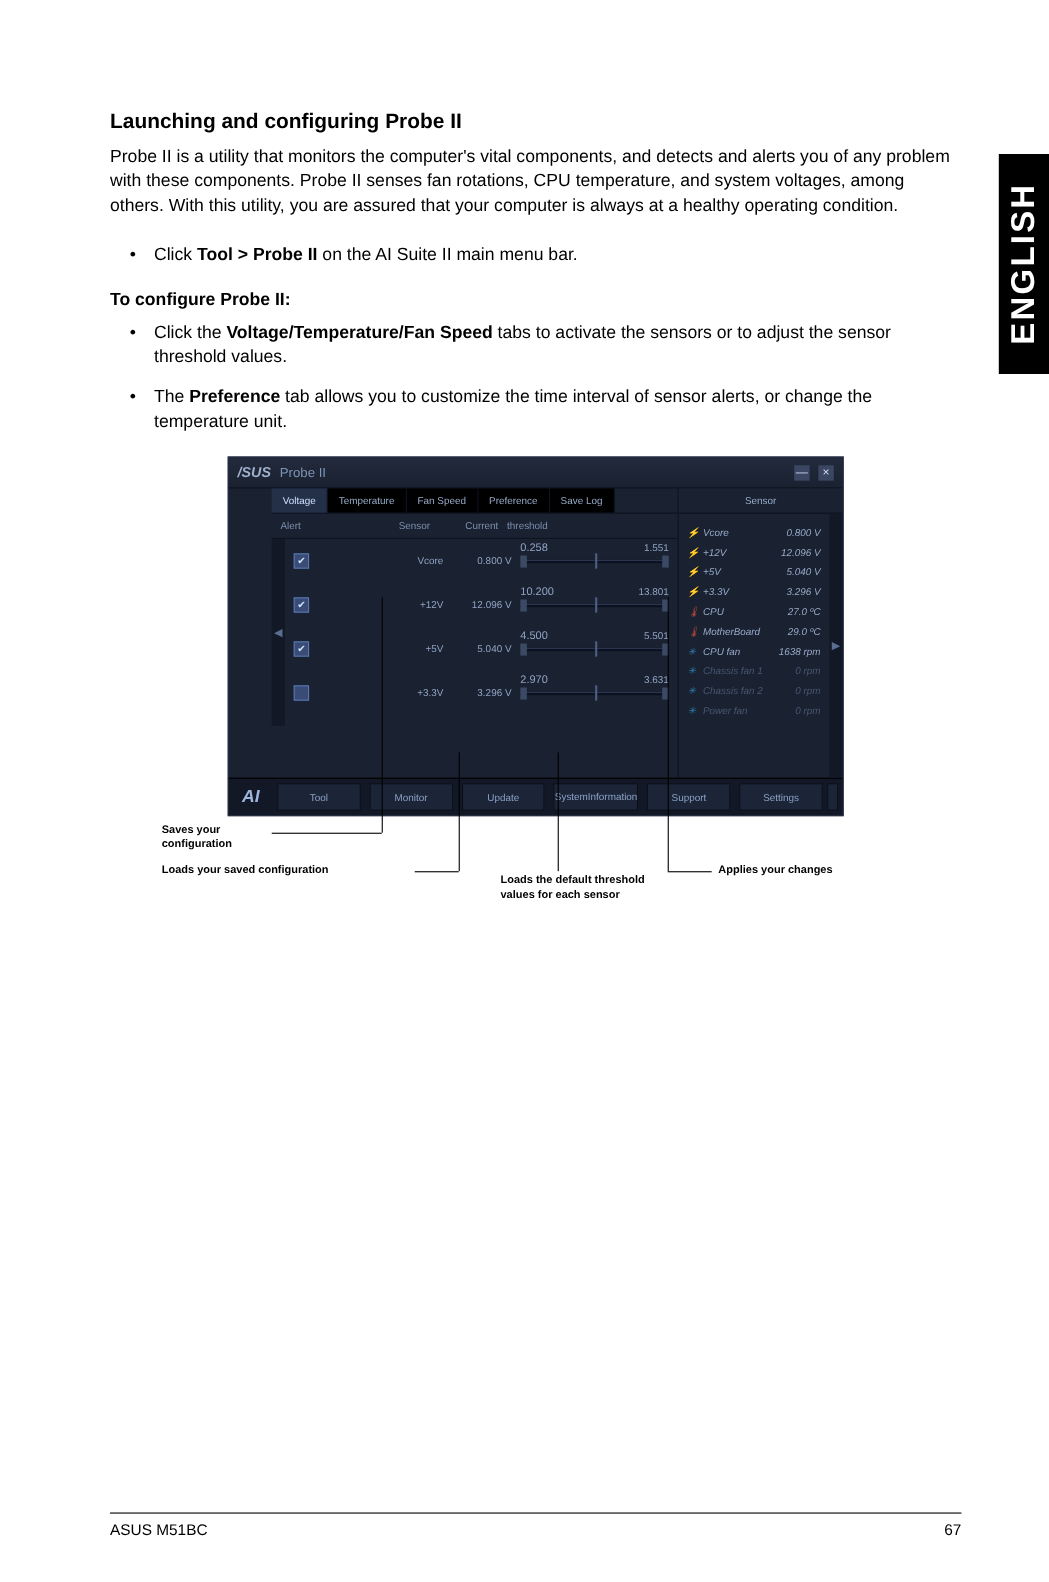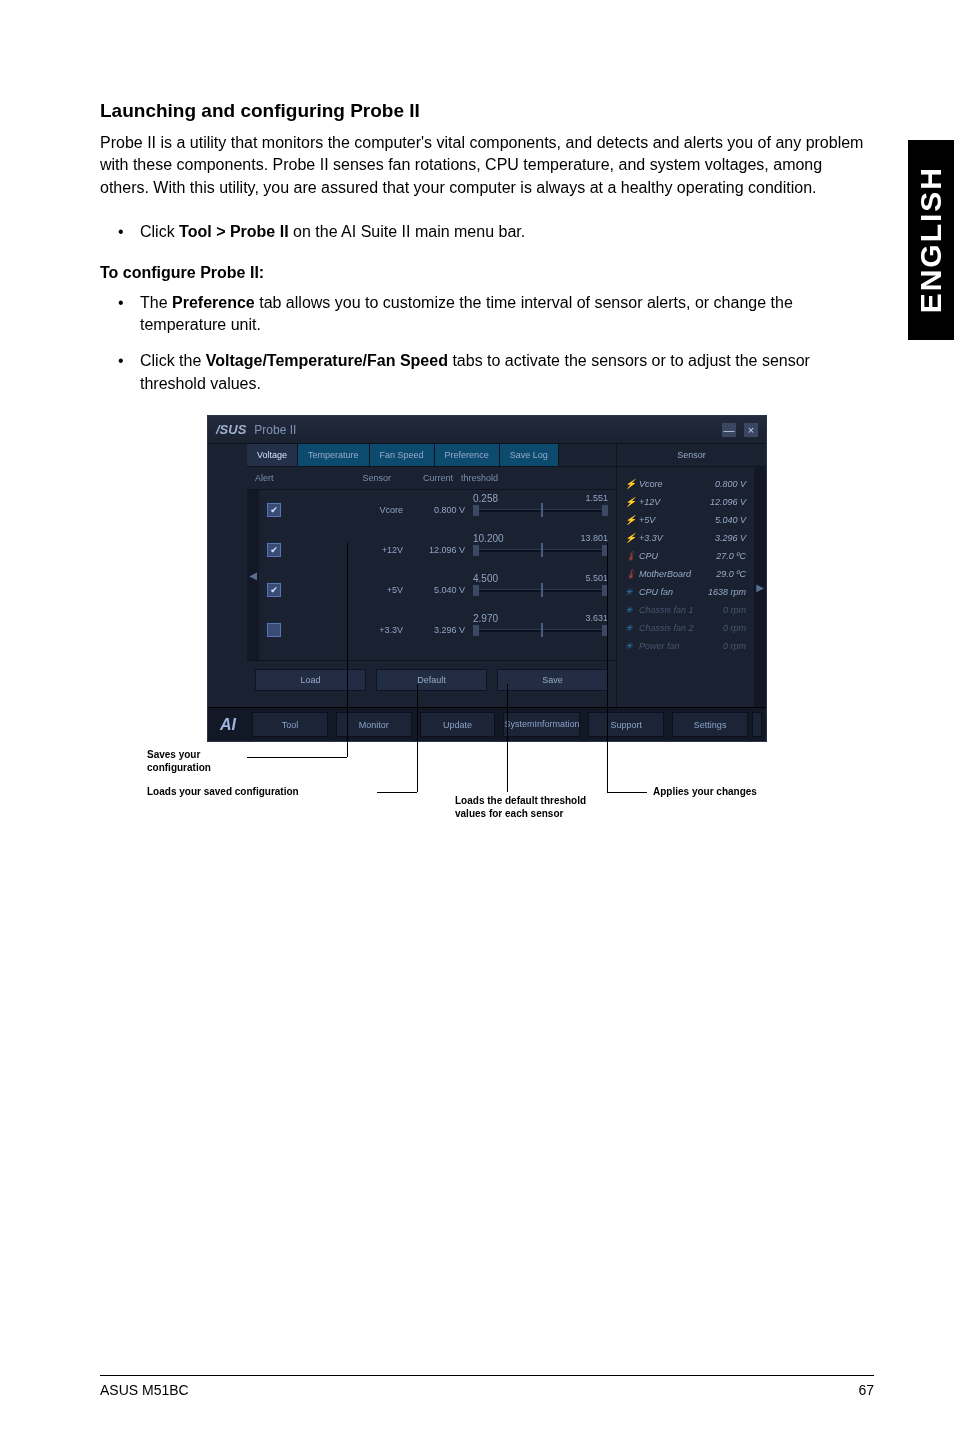--- a/index.html
+++ b/index.html
@@ -19,21 +19,21 @@
   .probe-wrap { position: relative; margin: 10px auto 0 auto; width: 620px; }
   .probe-window { width: 560px; margin: 0 auto; background: #1a2130; border: 1px solid #2a3448; font-size: 9px; color: #96aac8; }
   .titlebar { height: 28px; display: flex; align-items: center; padding: 0 8px; background: linear-gradient(#222a3d,#1a2130); border-bottom:1px solid #0e1320; }
   .asus { color: #9fb0cc; font-weight: bold; font-size: 13px; font-style: italic; margin-right: 8px; }
   .ttl { color: #7e93b3; font-size: 12px; }
   .winbtns { margin-left: auto; display: flex; gap: 8px; }
   .winbtn { width: 14px; height: 14px; background: #3a4662; display:flex; align-items:center; justify-content:center; color:#cbd8ef; font-size:11px; }
   .mainrow { display: flex; }
   .leftpane { flex: 1; padding-left: 39px; }
   .tabs { display: flex; border-bottom: 1px solid #0e1320; }
-  .tab { padding: 6px 10px; background:#0c4a6e; border-right:1px solid #0e1320; font-size:9px; }
+  .tab { padding: 6px 10px; background:#000000; border-right:1px solid #0e1320; font-size:9px; }
   .tab.active { background:#242f48; color:#cfe1ff; }
   .rightcol { width: 150px; border-left:1px solid #0e1320; }
   .rtab { padding:6px 10px; text-align:center; border-bottom:1px solid #0e1320; background:#1a2130; }
   .table-header { display:flex; padding:6px 8px; border-bottom:1px solid #0e1320; color:#7a8fae; font-size:9px; }
   .col-alert{width:46px;} .col-sensor{width:90px;text-align:right;} .col-current{width:70px;text-align:right;padding-right:8px;} .col-thresh{flex:1;}
   .sensor-rows { padding: 0 8px 10px 8px; }
   .srow { display:flex; align-items:center; height:40px; }
   .chk { width:14px; height:14px; background:#3a4c76; border:1px solid #5676b0; display:flex; align-items:center; justify-content:center; color:#cfe5ff; font-size:9px; }
   .sname { width:90px; text-align:right; font-size:9px; color:#8fa4c5;}
   .scur { width:70px; text-align:right; padding-right:8px; font-size:9px; color:#8fa4c5;}
@@ -77,24 +77,24 @@
 
   <ul>
     <li>
       <span>Click </span><span class="bold">Tool &gt; Probe II</span><span> on the AI Suite II main menu bar.</span>
     </li>
   </ul>
 
   <p class="sub">To configure Probe II:</p>
   <ul>
     <li>
-      <span>The </span><span class="bold">Preference</span><span> tab allows you to customize the time interval of sensor alerts, or change the temperature unit.</span>
+      <span>Click the </span><span class="bold">Voltage/Temperature/Fan Speed</span><span> tabs to activate the sensors or to adjust the sensor threshold values.</span>
     </li>
     <li>
-      <span>Click the </span><span class="bold">Voltage/Temperature/Fan Speed</span><span> tabs to activate the sensors or to adjust the sensor threshold values.</span>
+      <span>The </span><span class="bold">Preference</span><span> tab allows you to customize the time interval of sensor alerts, or change the temperature unit.</span>
     </li>
   </ul>
 
   <div class="probe-wrap">
     <div class="probe-window">
       <div class="titlebar">
         <span class="asus">/SUS</span>
         <span class="ttl">Probe II</span>
         <div class="winbtns">
           <div class="winbtn">—</div>
@@ -174,25 +174,20 @@
                     <div class="slabel-top">2.970</div>
                     <div class="slabel-right">3.631</div>
                     <div class="track"></div>
                     <div class="tick-l"></div>
                     <div class="mid-marker"></div>
                     <div class="tick-r"></div>
                   </div>
                 </div>
               </div>
           </div>
-          <div class="btnrow">
-            <div class="pbtn">Load</div>
-            <div class="pbtn">Default</div>
-            <div class="pbtn">Save</div>
-          </div>
         </div>
         <div class="rightcol">
           <div class="rtab">Sensor</div>
           <div style="display:flex; height:240px;">
             <div class="summary" id="summary" style="flex:1;">
                 <div class="sumrow">
                   <span><span class="bolt">⚡</span><span>Vcore</span></span>
                   <span>0.800 V</span>
                 </div>
                 <div class="sumrow">

